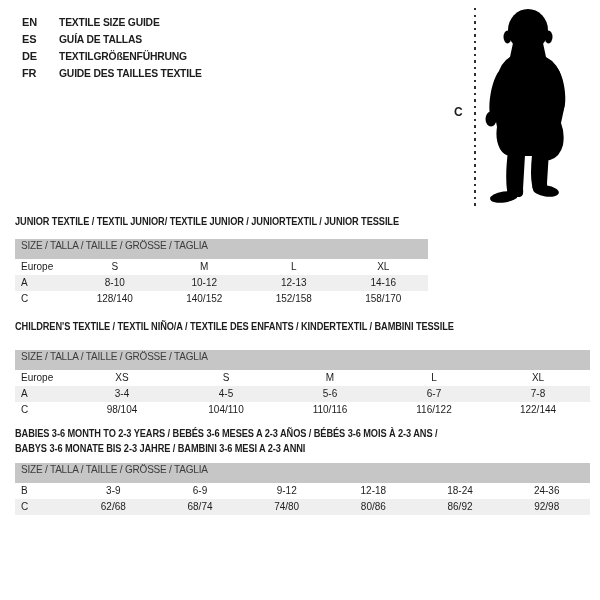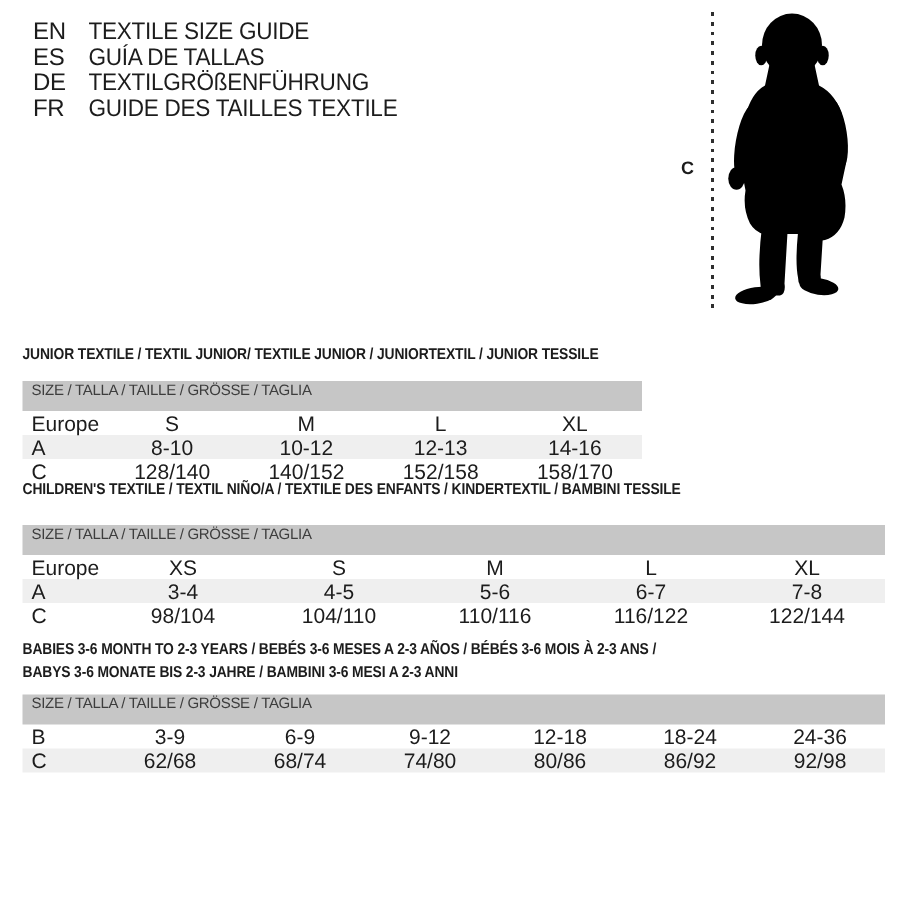--- a/index.html
+++ b/index.html
@@ -17,41 +17,41 @@
     height: 600px;
     background: var(--page-bg);
     font-family: "Liberation Sans", sans-serif;
     color: var(--text);
     overflow: hidden;
   }
 
   
   .lang-list { position: absolute; top: 13px; left: 22px; }
   .lang-row {
-    display: flex; height: 17px; 
-    font-weight: normal; font-size: 16px; letter-spacing: -0.2px;
+    display: flex; height: 17px; align-items: center;
+    font-weight: bold; font-size: 11px; letter-spacing: -0.2px;
   }
   .lang-code { width: 37px; flex: 0 0 37px; }
   .lang-label { white-space: nowrap; transform: scaleX(0.94); transform-origin: 0 50%; }
 
   
   .figure { position: absolute; top: 0; left: 440px; width: 160px; height: 215px; }
   .c-label {
     position: absolute; left: 14px; top: 105px;
     font-weight: bold; font-size: 12px;
   }
   .dotted-line {
     position: absolute; left: 34px; top: 8px; width: 2px; height: 201px;
     background-image: repeating-linear-gradient(to bottom, #2e2e2e 0 2.5px, transparent 2.5px 6.5px);
   }
   .silhouette-svg { position: absolute; left: 40px; top: 7px; }
 
   
   .size-section { position: absolute; left: 15px; }
-  .sec-0 { top: 230px; width: 413px; }
+  .sec-0 { top: 215px; width: 413px; }
   .sec-1 { top: 320px; width: 575px; }
   .sec-2 { top: 426px; width: 575px; }
   .sec-title { margin-bottom: 11px; }
   .sec-1 .sec-title { margin-bottom: 17px; }
   .sec-2 .sec-title { margin-bottom: 7px; }
   .sec-title div {
     font-weight: bold; font-size: 10.5px; line-height: 13px;
     white-space: nowrap;
     transform: scaleX(0.88); transform-origin: 0 50%;
     letter-spacing: -0.1px;
@@ -59,21 +59,21 @@
   .sec-2 .sec-title div { line-height: 15px; }
 
   .size-table { width: 100%; }
   .table-header-bar {
     height: 20px; line-height: 14px;
     background: var(--bar-bg); color: var(--bar-text);
     font-size: 10px; letter-spacing: -0.2px;
     padding-left: 6px; white-space: nowrap;
     overflow: hidden;
   }
-  .t-row { display: flex; height: 16px; line-height: 16px; font-size: 14px; }
+  .t-row { display: flex; height: 16px; line-height: 16px; font-size: 10px; }
   .t-row.shaded { background: var(--shaded); }
   .t-label { flex: 0 0 55px; padding-left: 6px; }
   .t-cell { flex: 1 1 0; text-align: center; }
 
   
   .footnotes { position: absolute; top: 534px; left: 15px; }
   .footnote {
     font-weight: bold; font-size: 10.5px; line-height: 16.5px;
     white-space: nowrap;
     transform: scaleX(0.9); transform-origin: 0 50%;

